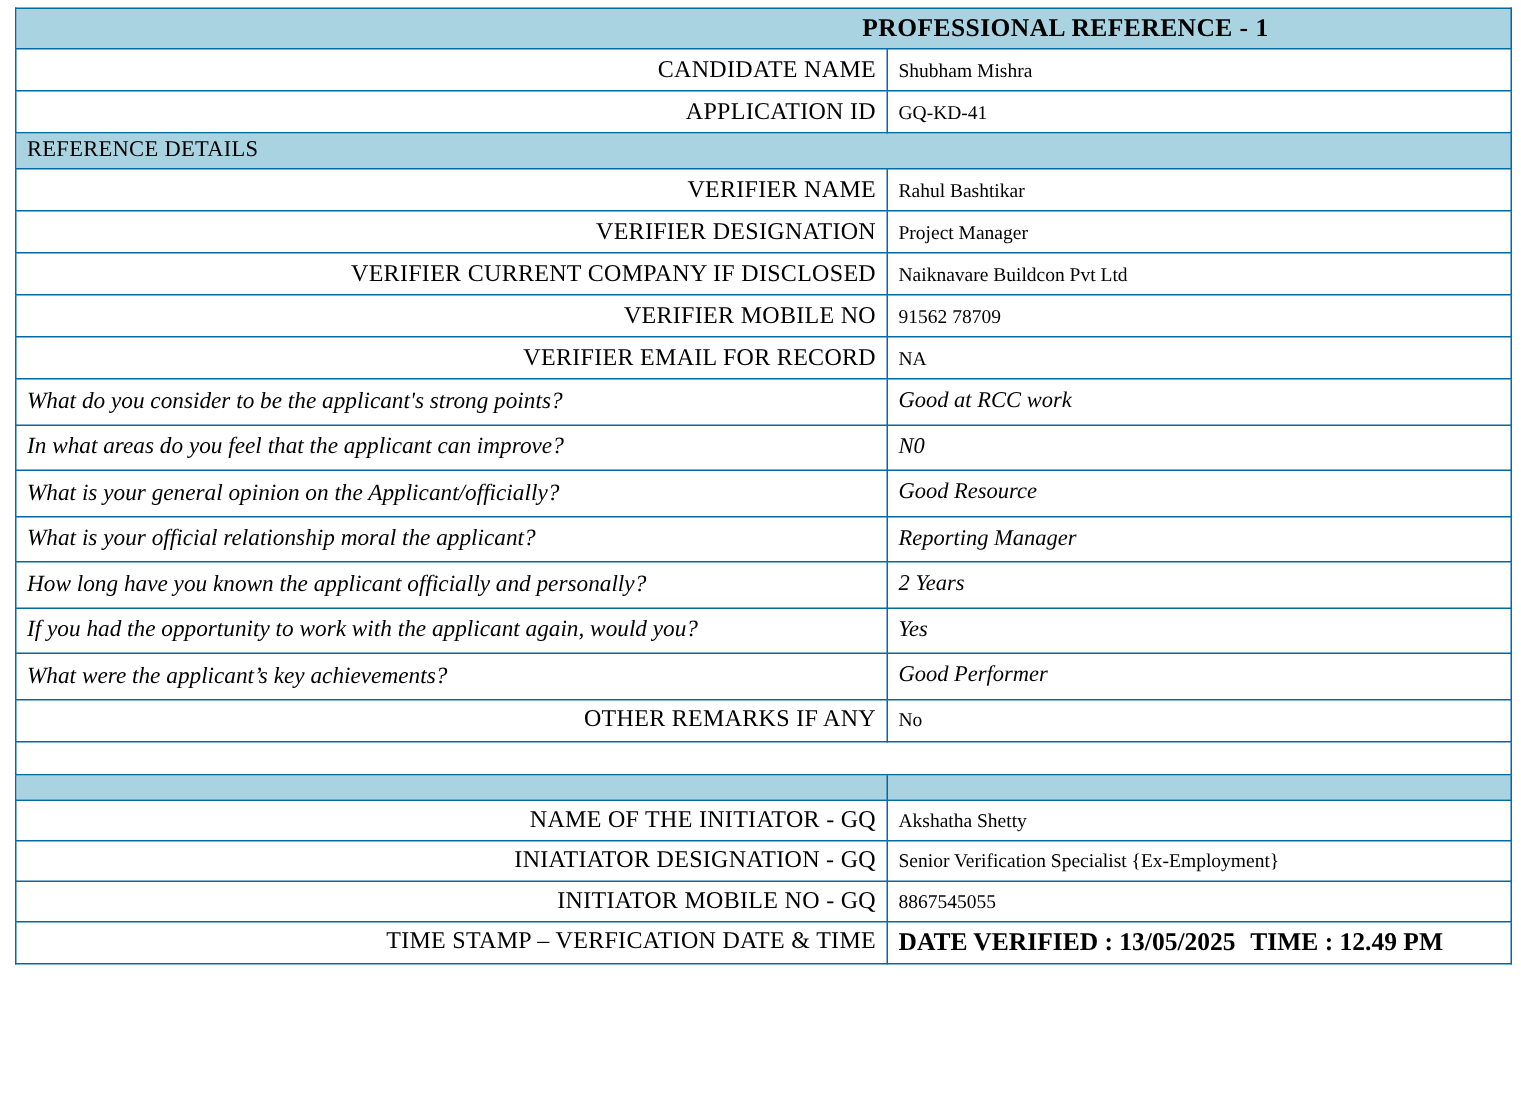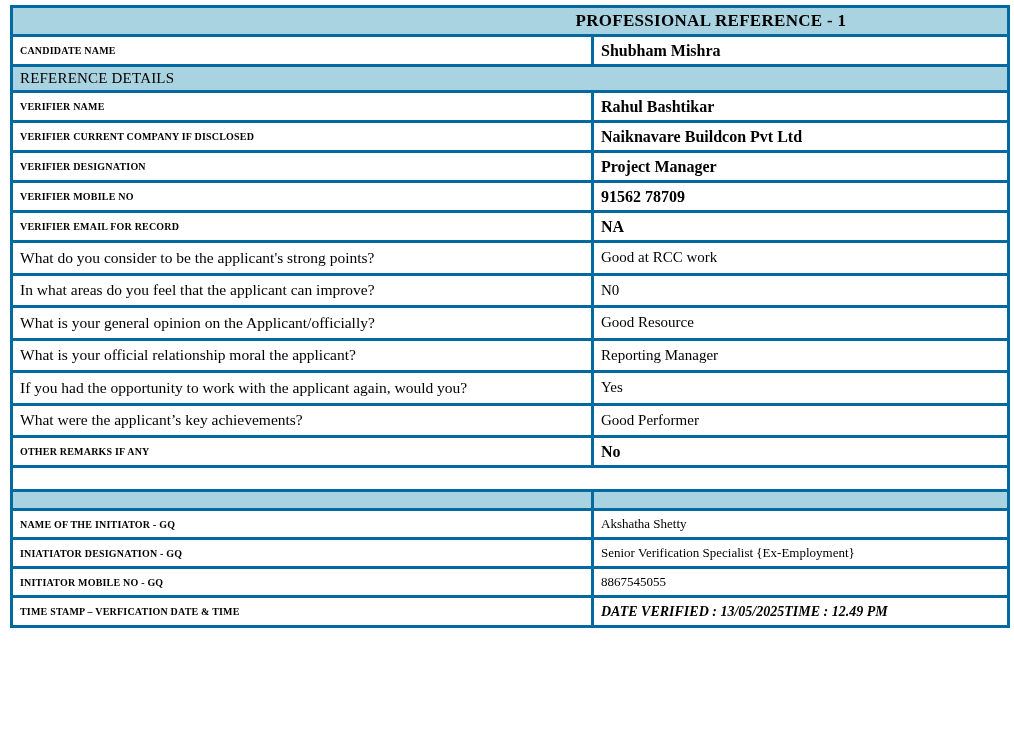--- a/index.html
+++ b/index.html
@@ -8,51 +8,51 @@
     color:#000;
     width:1014px;height:730px;overflow:hidden;
   }
   .sheet{
     position:absolute;left:10px;top:5px;width:997px;
   }
   table.ref{
     border-collapse:collapse;width:997px;table-layout:fixed;
   }
   table.ref td{
-    border:3px solid #0369a1;
+    border:1px solid #0369a1;
     padding:0 7px;
     vertical-align:middle;
     overflow:hidden;white-space:nowrap;
   }
   col.c1{width:581px;}
   col.c2{width:416px;}
 
   .blue{background:var(--section-bg,#A9D3E0);}
 
   .title-row td{height:26px;}
   .title-cell{
     font-weight:bold;font-size:17px;letter-spacing:.3px;
   }
   .title-inner{display:block;text-align:center;padding-left:41%;}
 
-  .lbl{font-weight:bold;font-size:10px;letter-spacing:.2px;}
-  .val{font-size:16px;font-weight:bold;}
+  .lbl{font-weight:normal;font-size:16px;letter-spacing:.2px;text-align:right;}
+  .val{font-size:13px;}
   .val-sm{font-size:15px;}
   .r-top td{height:27px;}
   .section-row td{height:23px;font-size:15px;letter-spacing:.2px;}
   .qh td{height:21px;font-weight:bold;font-size:13px;}
-  .qa-row td{height:29.5px;}
+  .qa-row td{height:29.5px;font-style:italic;}
   .question{font-size:15.5px;}
   .remarks-row td{height:27px;}
   .empty-row td{height:21px;border-left:1px solid #000;border-right:1px solid #000;}
   .strip-row td{height:16px;}
   .init-row td{height:26px;}
   .init-val{font-weight:normal;font-size:13px;}
   .ts-row td{height:27px;}
-  .ts-cell{display:flex;align-items:center;padding-right:38px;font-weight:bold;font-size:14px;font-style:italic;}
+  .ts-cell{display:flex;justify-content:space-between;align-items:center;padding-right:38px;font-weight:bold;font-size:17px;}
 </style>
 </head>
 <body>
 
 <div class="sheet">
 <table class="ref">
   <colgroup>
         <col class="c1">
         <col class="c2">
       </colgroup>
@@ -61,36 +61,40 @@
         <tr class="title-row">
     <td colspan="2" class="blue title-cell">
       <span class="title-inner">PROFESSIONAL REFERENCE - 1</span>
     </td>
   </tr>
 
   <tr class="r-top">
     <td class="lbl">CANDIDATE  NAME</td>
     <td class="val">Shubham Mishra</td>
   </tr>
+  <tr class="r-top">
+    <td class="lbl">APPLICATION ID</td>
+    <td class="val">GQ-KD-41</td>
+  </tr>
 
   <tr class="section-row">
     <td colspan="2" class="blue">REFERENCE DETAILS</td>
   </tr>
 
   <tr class="r-top">
     <td class="lbl">VERIFIER NAME</td>
     <td class="val">Rahul Bashtikar</td>
   </tr>
   <tr class="r-top">
+    <td class="lbl">VERIFIER DESIGNATION</td>
+    <td class="val">Project Manager</td>
+  </tr>
+  <tr class="r-top">
     <td class="lbl">VERIFIER CURRENT COMPANY IF DISCLOSED</td>
     <td class="val">Naiknavare Buildcon Pvt Ltd</td>
-  </tr>
-  <tr class="r-top">
-    <td class="lbl">VERIFIER DESIGNATION</td>
-    <td class="val">Project Manager</td>
   </tr>
   <tr class="r-top">
     <td class="lbl">VERIFIER MOBILE NO</td>
     <td class="val">91562 78709</td>
   </tr>
   <tr class="r-top">
     <td class="lbl">VERIFIER EMAIL FOR RECORD</td>
     <td class="val">NA</td>
   </tr>
 
@@ -103,20 +107,24 @@
     <td class="question">In what areas do you feel that the applicant can improve?</td>
     <td class="val-sm">N0</td>
   </tr>
   <tr class="qa-row">
     <td class="question">What is your general opinion on the Applicant/officially?</td>
     <td class="val-sm">Good Resource</td>
   </tr>
   <tr class="qa-row">
     <td class="question">What is your official relationship moral the applicant?</td>
     <td class="val-sm">Reporting Manager</td>
+  </tr>
+  <tr class="qa-row">
+    <td class="question">How long have you known the applicant officially and personally?</td>
+    <td class="val-sm">2 Years</td>
   </tr>
   <tr class="qa-row">
     <td class="question">If you had the opportunity to work with the applicant again, would you?</td>
     <td class="val-sm">Yes</td>
   </tr>
   <tr class="qa-row">
     <td class="question">What were the applicant’s key achievements?</td>
     <td class="val-sm">Good Performer</td>
   </tr>
 

